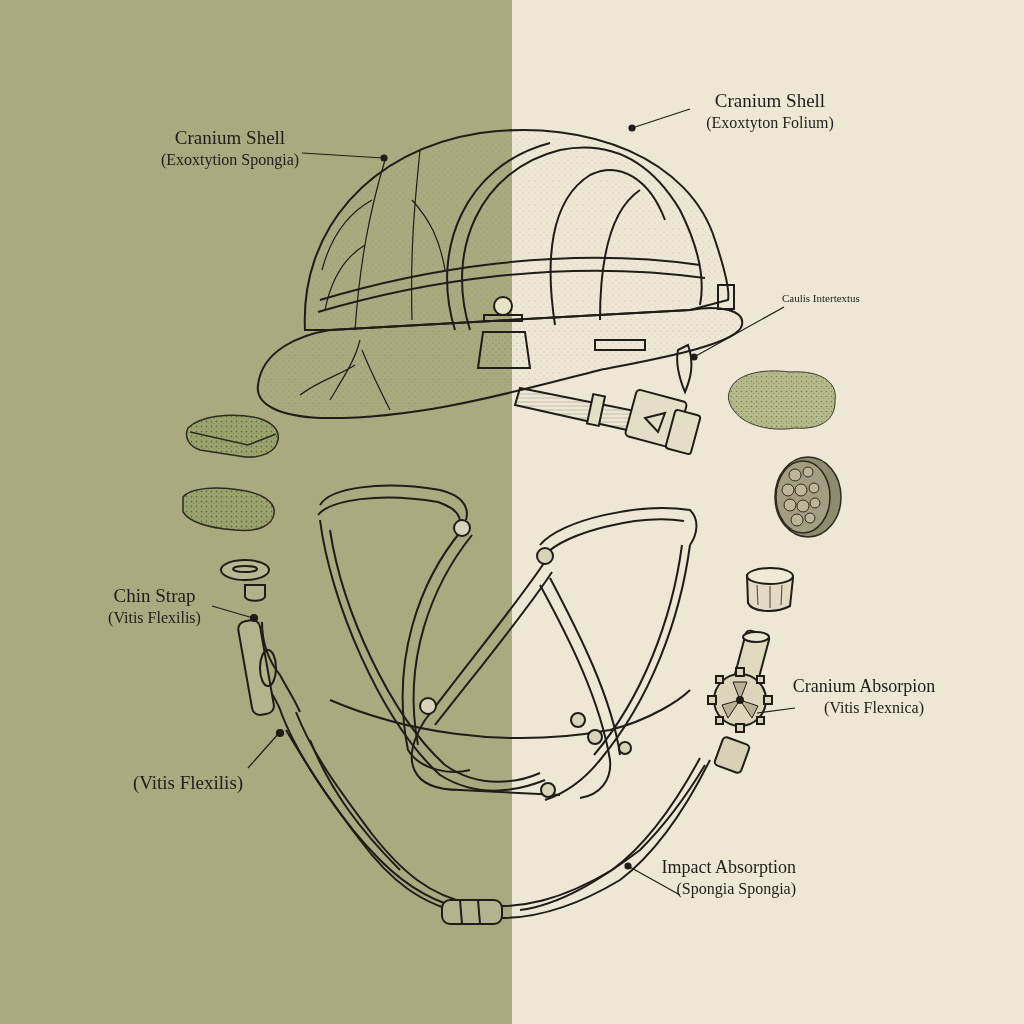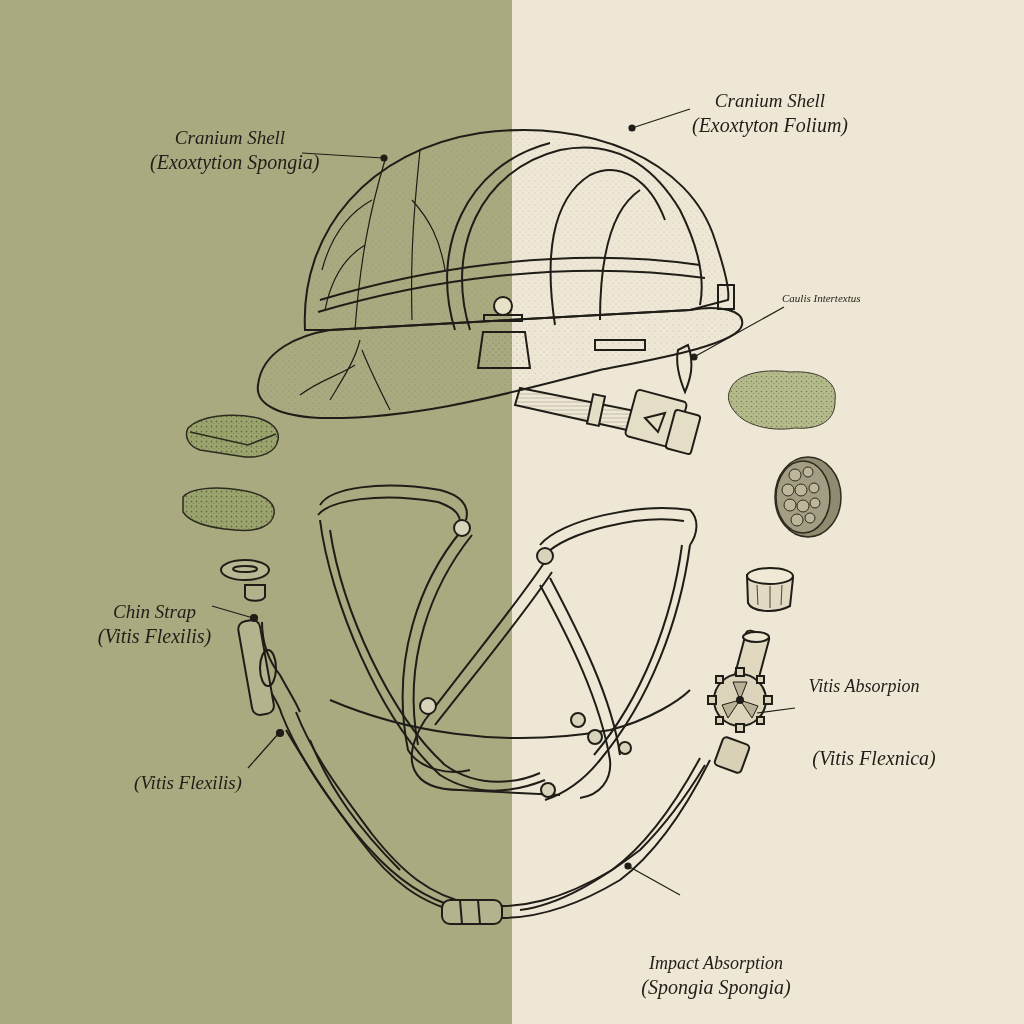--- a/index.html
+++ b/index.html
@@ -1,22 +1,22 @@
 <!DOCTYPE html>
 <html><head>
   <meta charset="utf-8">
   <style>
     html, body { margin:0; padding:0; }
     body { width:1024px; height:1024px; overflow:hidden; position:relative; background:#ede6d3; }
     .bg-left { position:absolute; left:0; top:0; width:512px; height:1024px; background:#a9aa80; }
     .bg-right { position:absolute; left:512px; top:0; width:512px; height:1024px; background:#eee7d5; }
     svg.art { position:absolute; left:0; top:0; width:1024px; height:1024px; }
-    .label { position:absolute; font-family:"Liberation Serif", "DejaVu Serif", serif; font-style:italic; color:#1f1d17; text-align:center; line-height:1.25; }
+    .label { position:absolute; font-family:"Liberation Serif", "DejaVu Serif", serif; color:#1f1d17; text-align:center; line-height:1.25; }
     .label .main { font-size:19px; display:block; white-space:nowrap; }
-    .label .sub { font-size:20px; display:block; white-space:nowrap; }
+    .label .sub { font-size:16px; display:block; white-space:nowrap; }
     .label .solo { font-size:19px; display:block; white-space:nowrap; }
   </style>
 </head>
 <body>
 
 <div class="bg-left"></div>
 <div class="bg-right"></div>
 
 <svg class="art" viewBox="0 0 1024 1024">
   <defs>
@@ -200,30 +200,30 @@
 
 <div class="label" style="left:690px; top:89px; width:160px;">
   <span class="main">Cranium Shell</span>
   <span class="sub">(Exoxtyton Folium)</span>
 </div>
 
 <div class="label" style="left:782px; top:292px; width:150px; text-align:left;">
   <span class="solo" style="font-size:11px;">Caulis Intertextus</span>
 </div>
 
-<div class="label" style="left:92px; top:600px; width:125px;">
+<div class="label" style="left:92px; top:584px; width:125px;">
   <span class="main">Chin Strap</span>
   <span class="sub">(Vitis Flexilis)</span>
 </div>
 
 <div class="label" style="left:118px; top:771px; width:140px;">
   <span class="solo">(Vitis Flexilis)</span>
 </div>
 
 <div class="label" style="left:784px; top:675px; width:160px;">
-  <span class="main" style="font-size:18px;">Vitis Absorpion</span>
-  <span class="sub" style="padding-left:20px;margin-top:48px;">(Vitis Flexnica)</span>
-</div>
-
-<div class="label" style="left:636px; top:952px; width:160px;">
+  <span class="main" style="font-size:18px;">Cranium Absorpion</span>
+  <span class="sub" style="padding-left:20px;">(Vitis Flexnica)</span>
+</div>
+
+<div class="label" style="left:636px; top:856px; width:160px;text-align:right;">
   <span class="main" style="font-size:18px;">Impact Absorption</span>
   <span class="sub">(Spongia Spongia)</span>
 </div>
 
 </body></html>

